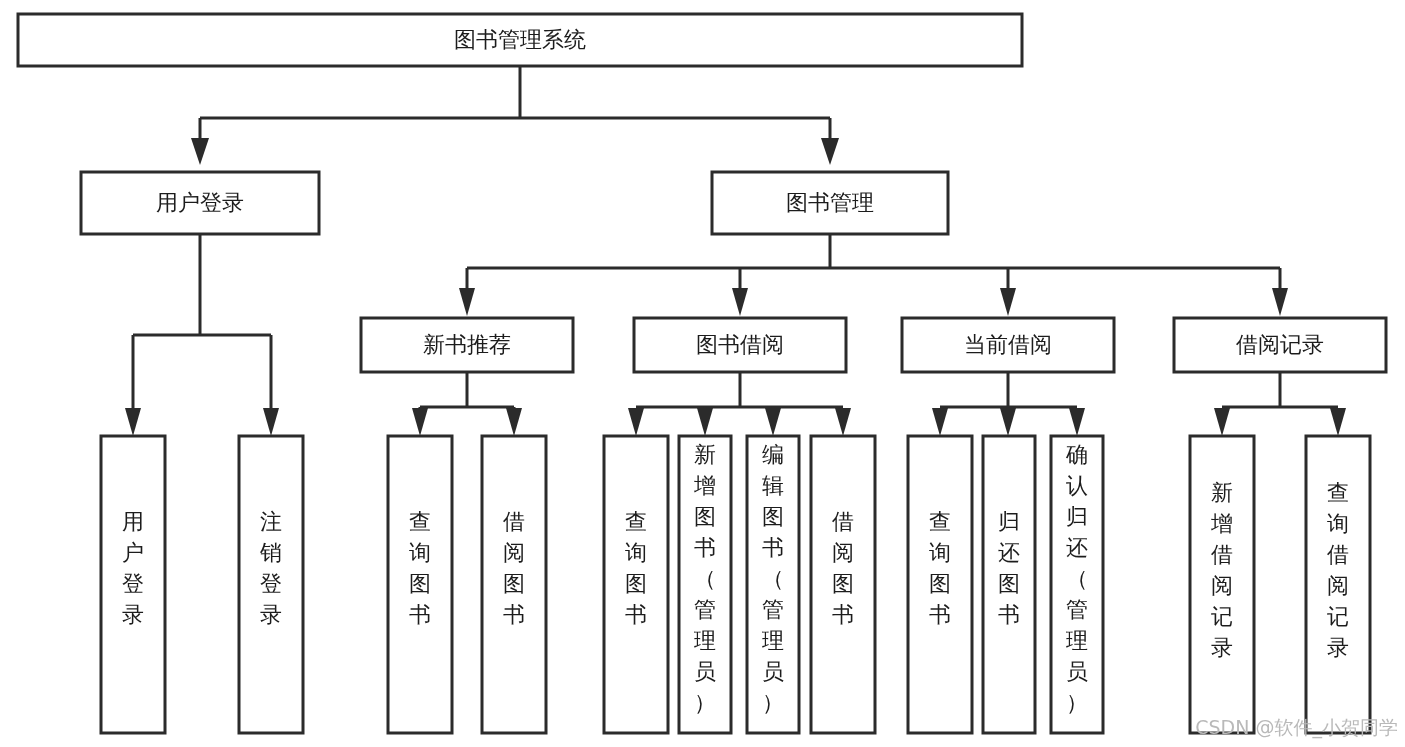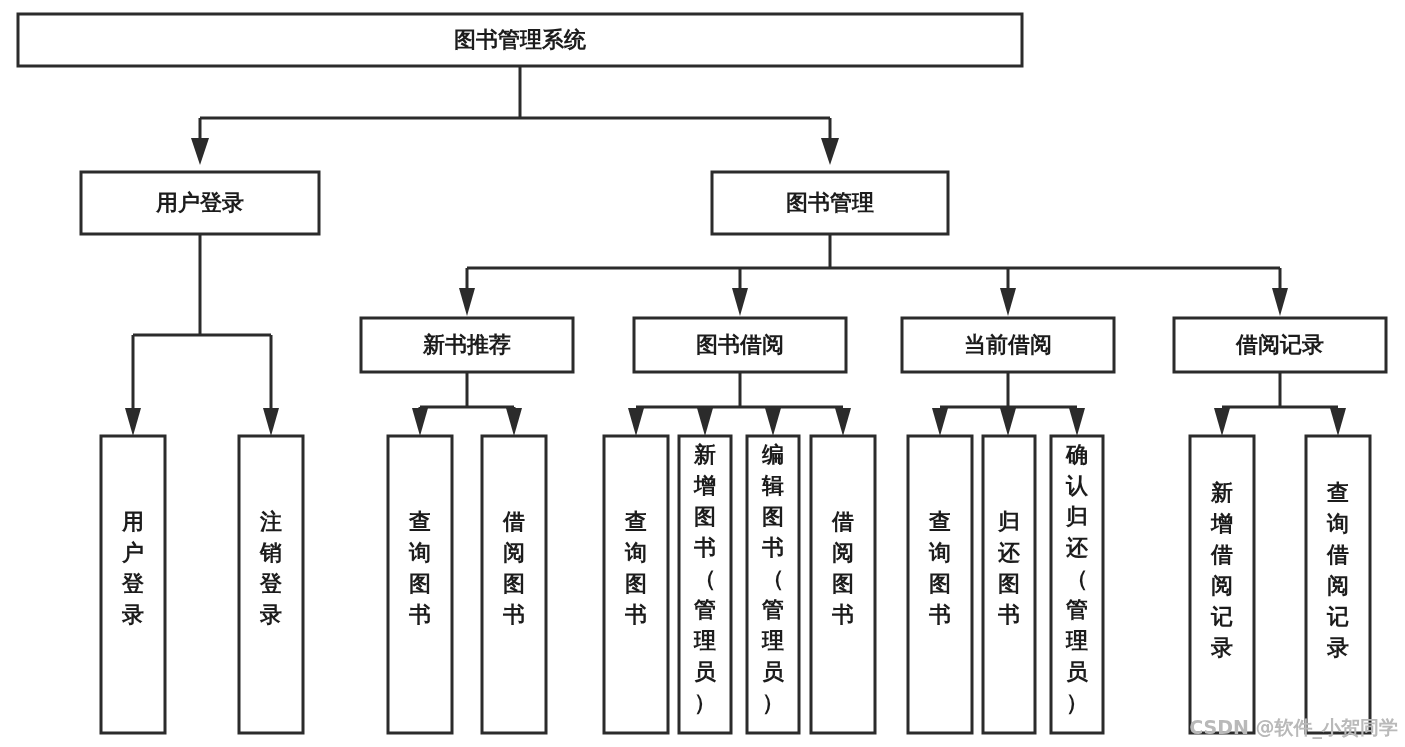--- a/index.html
+++ b/index.html
@@ -12,21 +12,20 @@
     height: 747px;
     font-family: "Liberation Sans", "DejaVu Sans", sans-serif;
     overflow: hidden;
     position: relative;
   }
   #diagram-root {
     position: relative;
     width: 1405px;
     height: 747px;
     background: #ffffff;
-    font-weight: bold;
   }
   svg.diagram-canvas {
     position: absolute;
     top: 0;
     left: 0;
     width: 1405px;
     height: 747px;
   }
   .node-box {
     fill: #ffffff;

